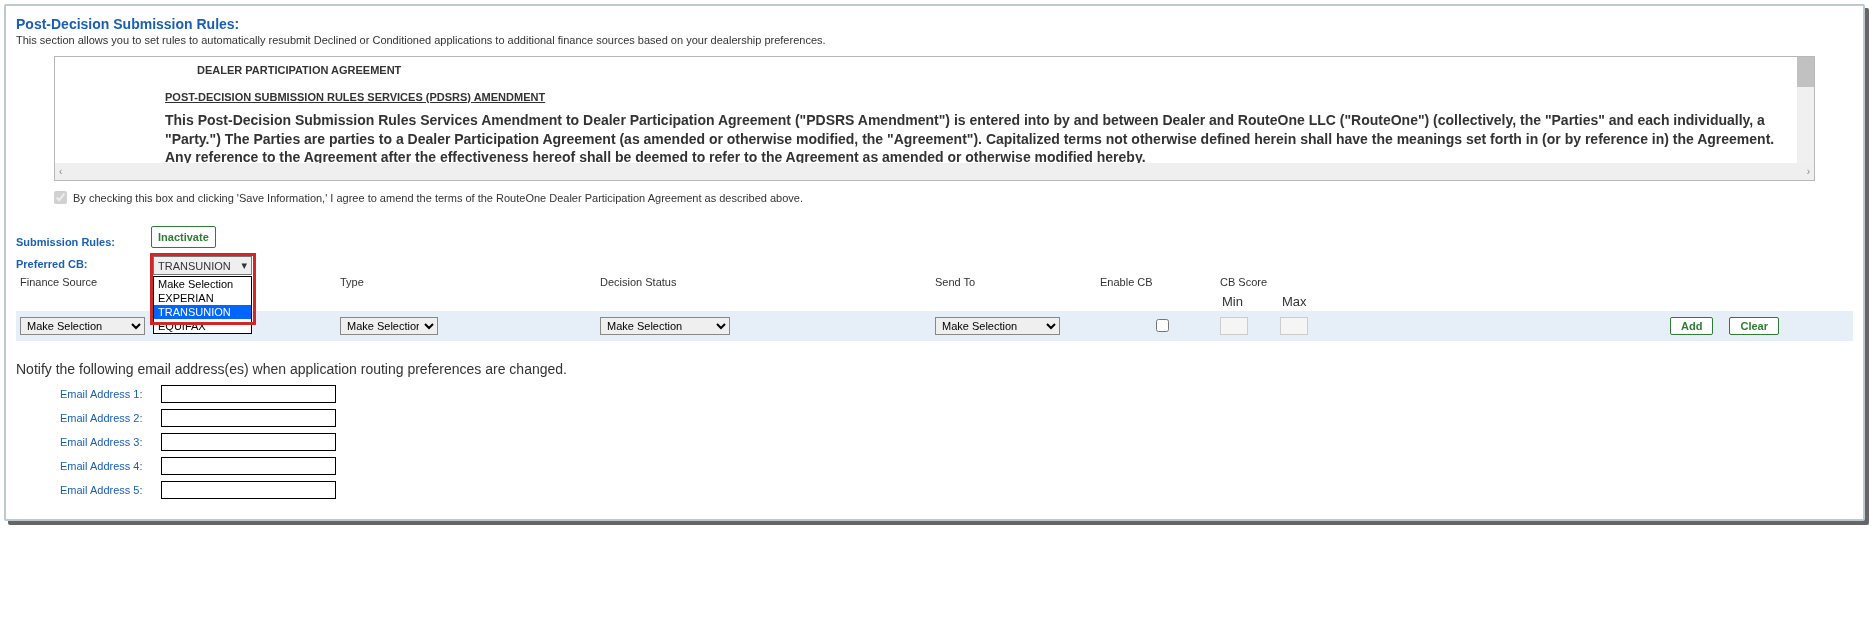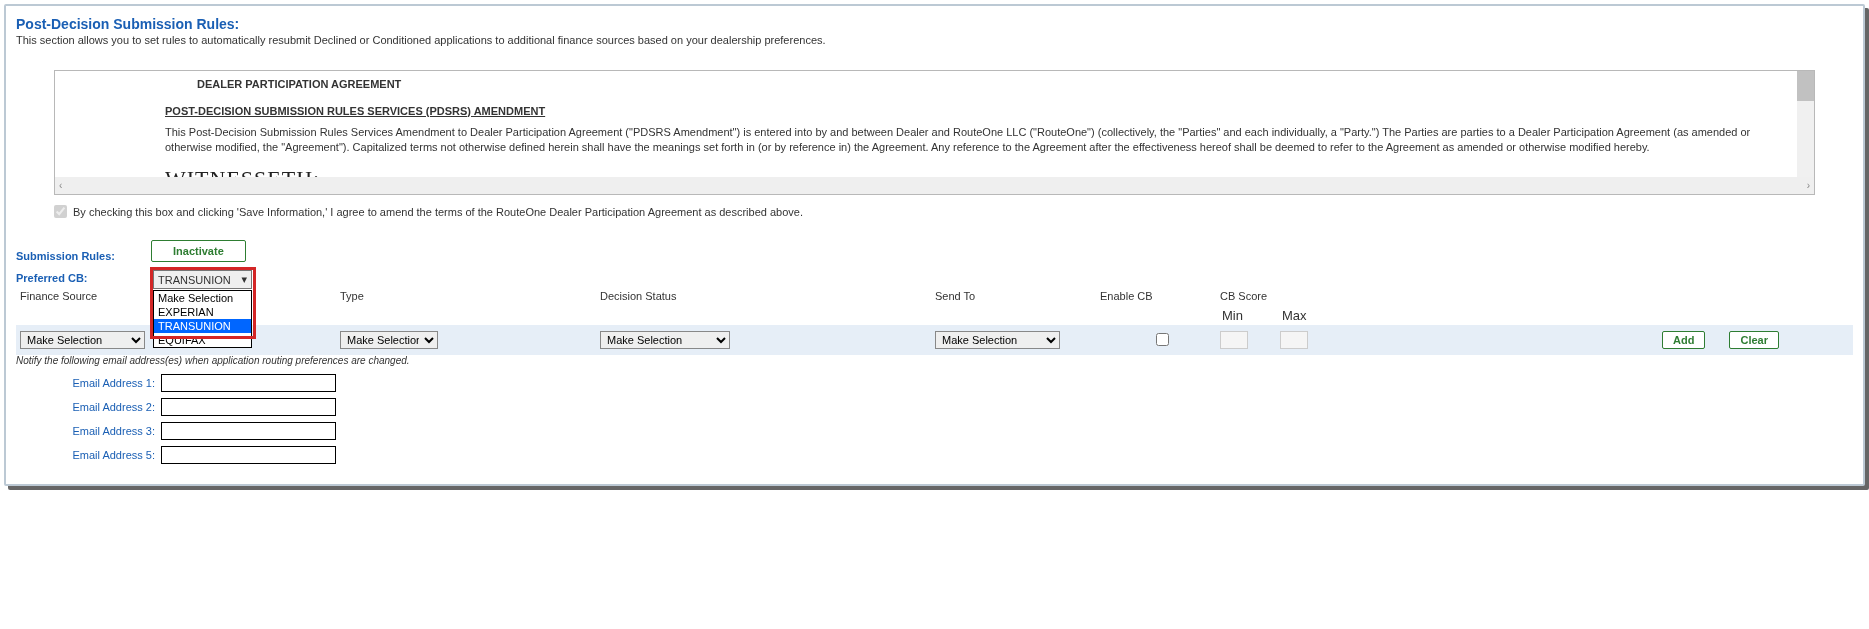--- a/index.html
+++ b/index.html
@@ -20,21 +20,21 @@
   }
   .section-title {
     color: #1a5fb4;
     font-size: 14px;
     font-weight: bold;
     margin-bottom: 2px;
   }
   .section-desc {
     color: #333;
     font-size: 11px;
-    margin-bottom: 24px;
+    margin-bottom: 10px;
   }
   .agreement-box {
     border: 1px solid #b8b8b8;
     margin: 0 38px 10px 38px;
     height: 125px;
     overflow: hidden;
     position: relative;
     background: #fff;
   }
   .agreement-inner {
@@ -50,22 +50,23 @@
     margin-bottom: 4px;
     padding-left: 32px;
   }
   .agreement-inner .pdsrs-title {
     font-weight: bold;
     text-decoration: underline;
     margin-bottom: 6px;
     margin-top: 12px;
   }
   .agreement-inner .body-text {
-    font-size: 11px;
+    font-size: 14px;
     margin-bottom: 10px;
+    font-weight: bold;
   }
   .witnesseth {
     text-align: left;
     font-family: "Times New Roman", serif;
     font-size: 22px;
     color: #222;
     letter-spacing: 1px;
     margin-top: 6px;
   }
   .vscroll-track {
@@ -110,21 +111,21 @@
     margin-bottom: 10px;
   }
   .blue-label {
     color: #1a5fb4;
     font-weight: bold;
     font-size: 11px;
     width: 135px;
   }
   .btn {
     display: inline-block;
-    padding: 4px 21px;
+    padding: 4px 6px;
     background: #fff;
     border: 1px solid #2e7d32;
     color: #2e7d32;
     font-weight: bold;
     font-size: 11px;
     border-radius: 2px;
     cursor: pointer;
   }
   .btn-sm { padding: 2px 10px; font-size: 11px; }
   .preferred-wrap {
@@ -214,44 +215,43 @@
     font-size: 11px;
   }
   .mini-input {
     width: 28px;
     height: 18px;
     border: 1px solid #ccc;
     background: #f5f5f5;
   }
   .row-actions {
     display: flex;
-    gap: 24px;
+    gap: 16px;
     justify-content: flex-end;
     padding-right: 70px;
   }
   .notify-text {
-    margin-top: 0;
-    font-size: 10px;
-    font-style: italic;
+    margin-top: 20px;
+    font-size: 14px;
   }
   .email-rows {
     margin-top: 8px;
     margin-left: 44px;
   }
   .email-row {
     display: flex;
     align-items: center;
     margin-bottom: 6px;
     gap: 6px;
   }
   .email-row .elabel {
     color: #1a5fb4;
     font-size: 11px;
     width: 95px;
-    text-align: right;
+    text-align: left;
   }
   .email-row input {
     width: 175px;
     height: 18px;
     border: 1px solid #000;
     font-size: 11px;
     padding: 1px 3px;
   }
   .cb-cell { text-align: center; }
   .enable-cb-chk { margin-left: 4px; }
@@ -371,18 +371,22 @@
     </div>
     <div class="email-row">
       <span class="elabel">Email Address 2:</span>
       <input type="text" value="" style="">
     </div>
     <div class="email-row">
       <span class="elabel">Email Address 3:</span>
       <input type="text" value="" style="">
     </div>
     <div class="email-row">
+      <span class="elabel">Email Address 4:</span>
+      <input type="text" value="" style="">
+    </div>
+    <div class="email-row">
       <span class="elabel">Email Address 5:</span>
       <input type="text" value="" style="">
     </div>
   </div>
 
 </div>
 
 </body></html>

